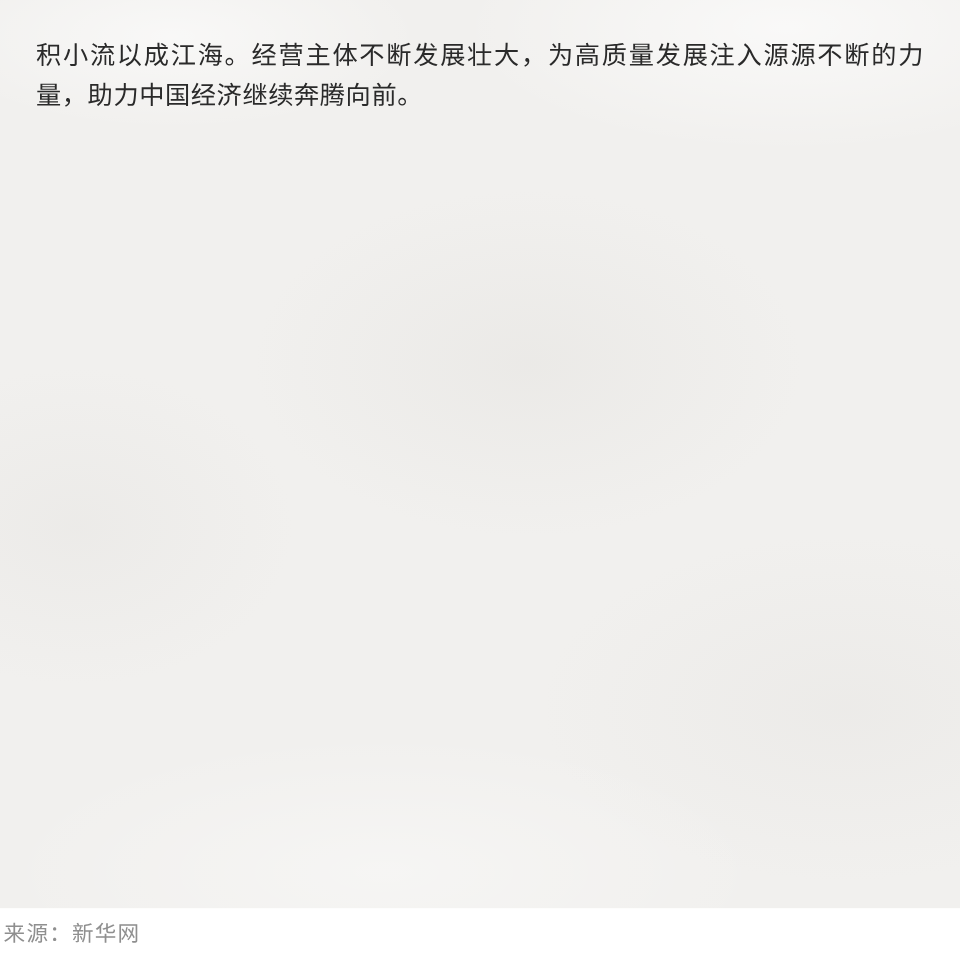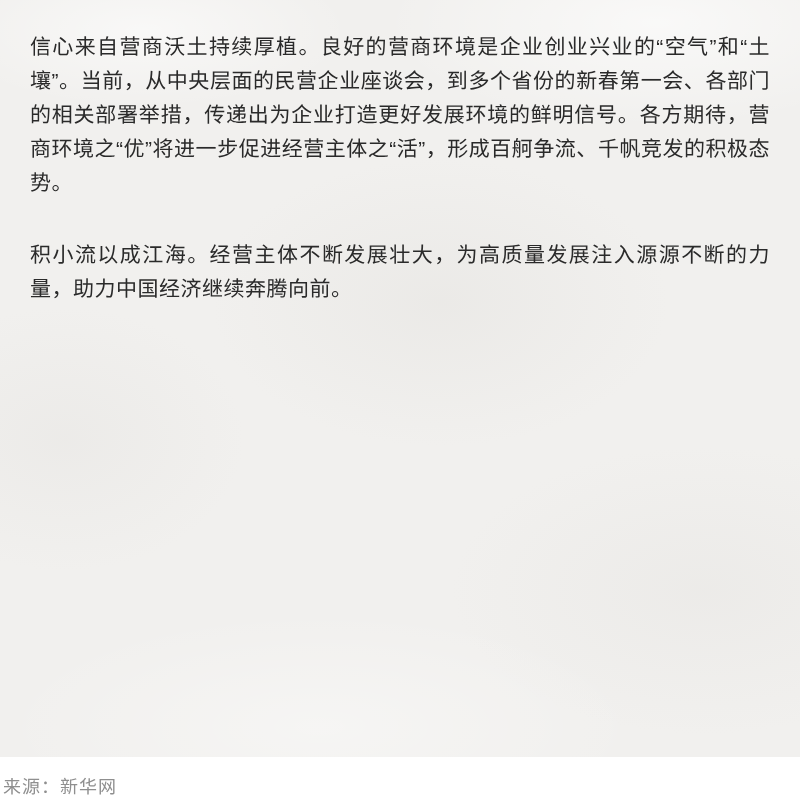--- a/index.html
+++ b/index.html
@@ -39,34 +39,33 @@
     font-size:21px;
     line-height:34px;
     letter-spacing:0.5px;
     color:var(--text-color);
     text-align:justify;
     margin:0 0 38px 0;
   }
   .source-bar{
     width:800px;height:49px;
     background:var(--page-bg);
-    display:flex;align-items:center;
+    display:flex;
   }
   .source-bar .source-text{
     font-size:18px;
     letter-spacing:1px;
     color:var(--source-color);
     padding-left:3px;
     margin-top:6px;
   }
 </style>
 </head>
 <body>
 
 <div class="page">
   <div class="article-body">
-    <p>信心来自营商沃土持续厚植。良好的营商环境是企业创业兴业的“空气”和“土壤”。当前，从中央层面的民营企业座谈会，到多个省份的新春第一会、各部门的相关部署举措，传递出为企业打造更好发展环境的鲜明信号。各方期待，营商环境之“优”将进一步促进经营主体之“活”，形成百舸争流、千帆竞发的积极态势。</p>
     <p>积小流以成江海。经营主体不断发展壮大，为高质量发展注入源源不断的力量，助力中国经济继续奔腾向前。</p>
   </div>
   <div class="source-bar">
     <span class="source-text">来源：新华网</span>
   </div>
 </div>
 
 </body></html>

